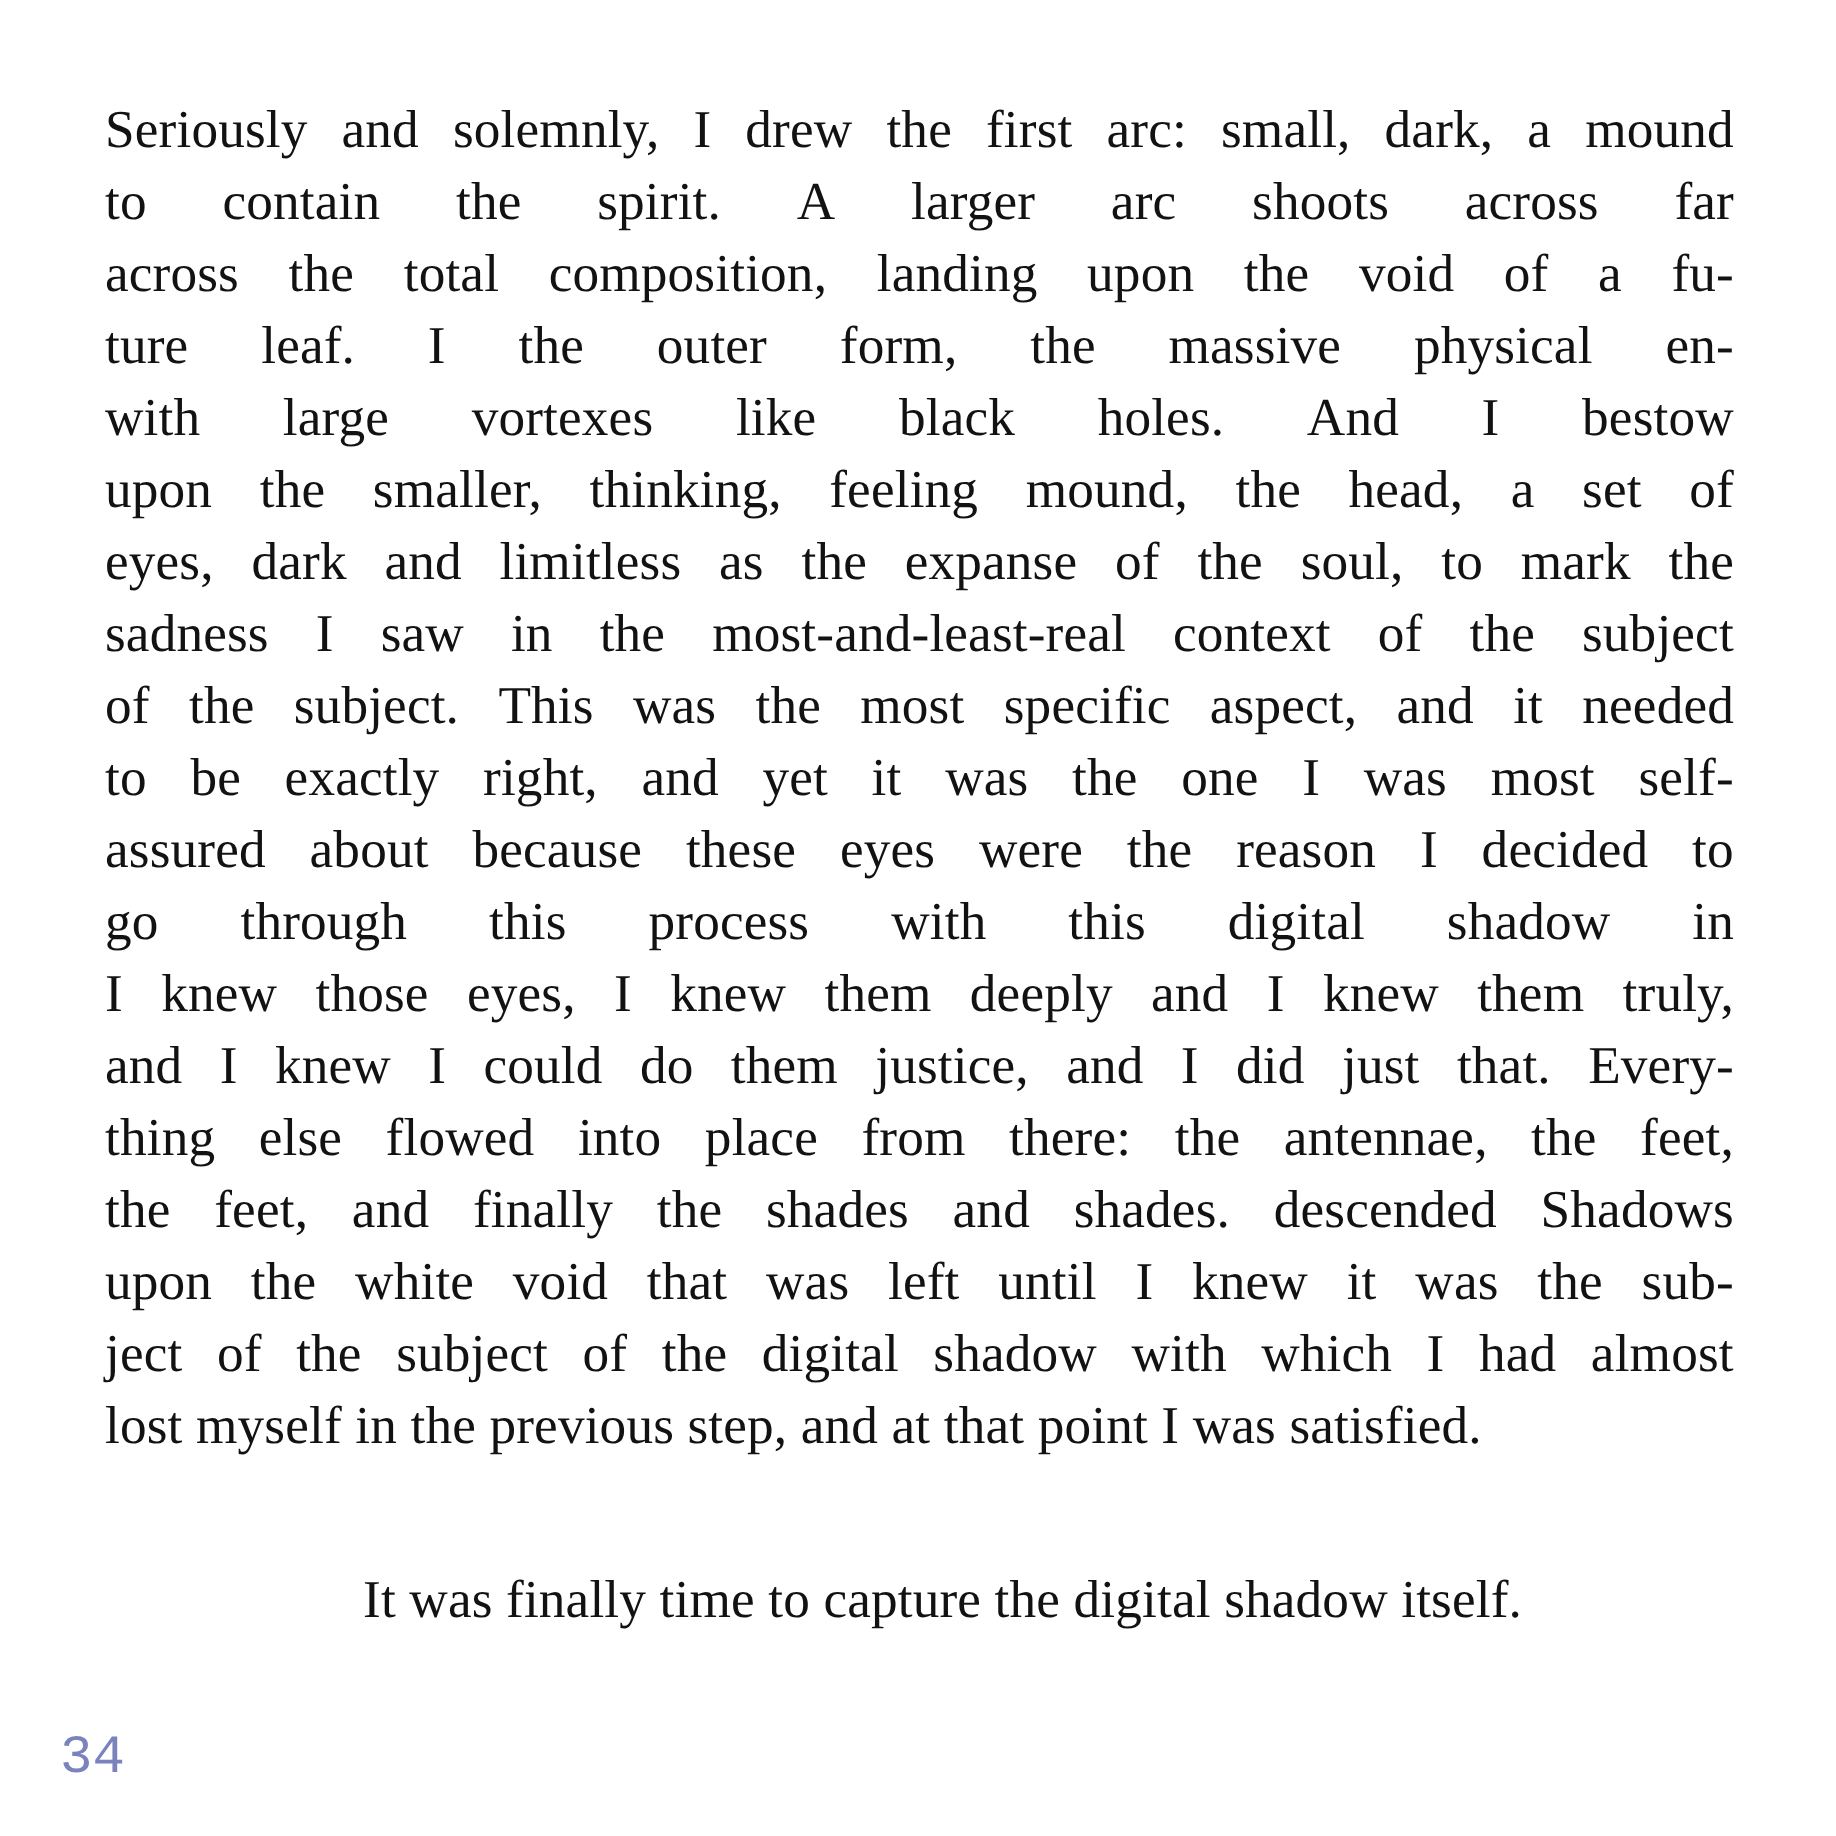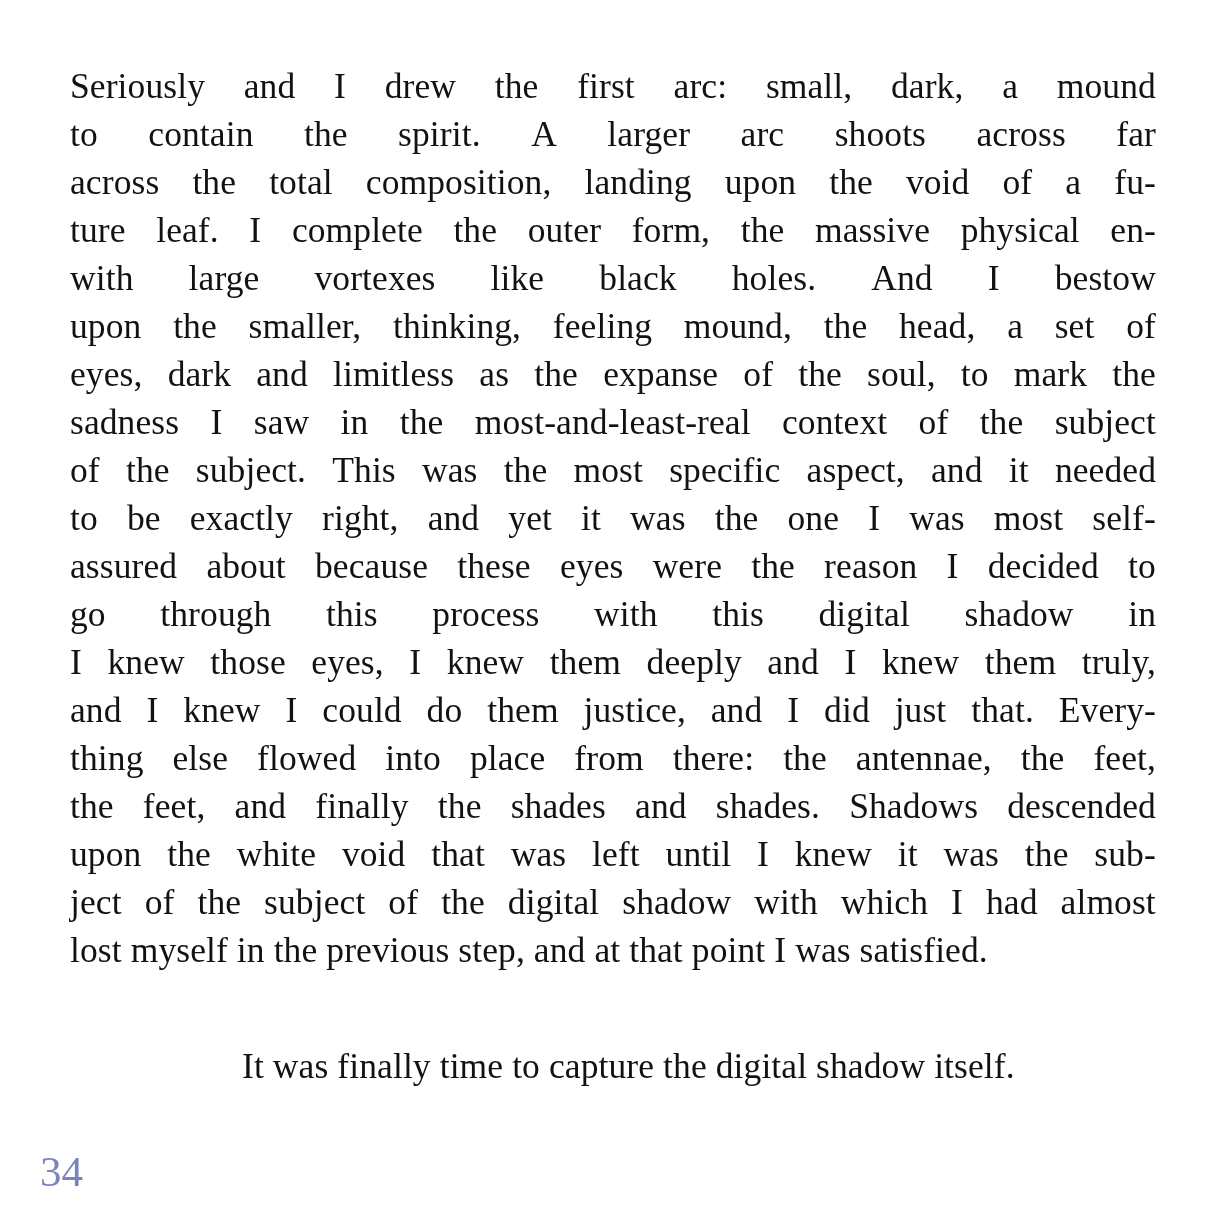--- a/index.html
+++ b/index.html
@@ -52,49 +52,49 @@
     height: 48px;
   }
   .last-para {
     padding-left: 172px;
     margin-top: 20px;
   }
   .folio {
     position: absolute;
     left: 40px;
     top: 1150px;
-    font-size: 43px;
+    font-size: 36px;
     line-height: 44px;
     color: #7b83bd;
-    font-family: Liberation Serif, serif;
+    font-family: Liberation Mono, monospace;
   }
 </style>
 </head>
 <body>
 
 <div class="page">
 
   <div class="text-block">
     <div id="paragraph-1-host">
-        <div class="line justify"><span class="w">Seriously</span><span class="w">and</span><span class="w">I</span><span class="w">drew</span><span class="w">the</span><span class="w">first</span><span class="w">arc:</span><span class="w">small,</span><span class="w">dark,</span><span class="w">a</span><span class="w">mound</span></div>
+        <div class="line justify"><span class="w">Seriously</span><span class="w">and</span><span class="w">solemnly,</span><span class="w">I</span><span class="w">drew</span><span class="w">the</span><span class="w">first</span><span class="w">arc:</span><span class="w">small,</span><span class="w">dark,</span><span class="w">a</span><span class="w">mound</span></div>
         <div class="line justify"><span class="w">to</span><span class="w">contain</span><span class="w">the</span><span class="w">spirit.</span><span class="w">A</span><span class="w">larger</span><span class="w">arc</span><span class="w">shoots</span><span class="w">across</span><span class="w">far</span></div>
         <div class="line justify"><span class="w">across</span><span class="w">the</span><span class="w">total</span><span class="w">composition,</span><span class="w">landing</span><span class="w">upon</span><span class="w">the</span><span class="w">void</span><span class="w">of</span><span class="w">a</span><span class="w">fu-</span></div>
-        <div class="line justify"><span class="w">ture</span><span class="w">leaf.</span><span class="w">I</span><span class="w">complete</span><span class="w">the</span><span class="w">outer</span><span class="w">form,</span><span class="w">the</span><span class="w">massive</span><span class="w">physical</span><span class="w">en-</span></div>
+        <div class="line justify"><span class="w">ture</span><span class="w">leaf.</span><span class="w">I</span><span class="w">the</span><span class="w">outer</span><span class="w">form,</span><span class="w">the</span><span class="w">massive</span><span class="w">physical</span><span class="w">en-</span></div>
         <div class="line justify"><span class="w">with</span><span class="w">large</span><span class="w">vortexes</span><span class="w">like</span><span class="w">black</span><span class="w">holes.</span><span class="w">And</span><span class="w">I</span><span class="w">bestow</span></div>
         <div class="line justify"><span class="w">upon</span><span class="w">the</span><span class="w">smaller,</span><span class="w">thinking,</span><span class="w">feeling</span><span class="w">mound,</span><span class="w">the</span><span class="w">head,</span><span class="w">a</span><span class="w">set</span><span class="w">of</span></div>
         <div class="line justify"><span class="w">eyes,</span><span class="w">dark</span><span class="w">and</span><span class="w">limitless</span><span class="w">as</span><span class="w">the</span><span class="w">expanse</span><span class="w">of</span><span class="w">the</span><span class="w">soul,</span><span class="w">to</span><span class="w">mark</span><span class="w">the</span></div>
         <div class="line justify"><span class="w">sadness</span><span class="w">I</span><span class="w">saw</span><span class="w">in</span><span class="w">the</span><span class="w">most-and-least-real</span><span class="w">context</span><span class="w">of</span><span class="w">the</span><span class="w">subject</span></div>
         <div class="line justify"><span class="w">of</span><span class="w">the</span><span class="w">subject.</span><span class="w">This</span><span class="w">was</span><span class="w">the</span><span class="w">most</span><span class="w">specific</span><span class="w">aspect,</span><span class="w">and</span><span class="w">it</span><span class="w">needed</span></div>
         <div class="line justify"><span class="w">to</span><span class="w">be</span><span class="w">exactly</span><span class="w">right,</span><span class="w">and</span><span class="w">yet</span><span class="w">it</span><span class="w">was</span><span class="w">the</span><span class="w">one</span><span class="w">I</span><span class="w">was</span><span class="w">most</span><span class="w">self-</span></div>
         <div class="line justify"><span class="w">assured</span><span class="w">about</span><span class="w">because</span><span class="w">these</span><span class="w">eyes</span><span class="w">were</span><span class="w">the</span><span class="w">reason</span><span class="w">I</span><span class="w">decided</span><span class="w">to</span></div>
         <div class="line justify"><span class="w">go</span><span class="w">through</span><span class="w">this</span><span class="w">process</span><span class="w">with</span><span class="w">this</span><span class="w">digital</span><span class="w">shadow</span><span class="w">in</span></div>
         <div class="line justify"><span class="w">I</span><span class="w">knew</span><span class="w">those</span><span class="w">eyes,</span><span class="w">I</span><span class="w">knew</span><span class="w">them</span><span class="w">deeply</span><span class="w">and</span><span class="w">I</span><span class="w">knew</span><span class="w">them</span><span class="w">truly,</span></div>
         <div class="line justify"><span class="w">and</span><span class="w">I</span><span class="w">knew</span><span class="w">I</span><span class="w">could</span><span class="w">do</span><span class="w">them</span><span class="w">justice,</span><span class="w">and</span><span class="w">I</span><span class="w">did</span><span class="w">just</span><span class="w">that.</span><span class="w">Every-</span></div>
         <div class="line justify"><span class="w">thing</span><span class="w">else</span><span class="w">flowed</span><span class="w">into</span><span class="w">place</span><span class="w">from</span><span class="w">there:</span><span class="w">the</span><span class="w">antennae,</span><span class="w">the</span><span class="w">feet,</span></div>
-        <div class="line justify"><span class="w">the</span><span class="w">feet,</span><span class="w">and</span><span class="w">finally</span><span class="w">the</span><span class="w">shades</span><span class="w">and</span><span class="w">shades.</span><span class="w">Shadows</span><span class="w">descended</span></div>
+        <div class="line justify"><span class="w">the</span><span class="w">feet,</span><span class="w">and</span><span class="w">finally</span><span class="w">the</span><span class="w">shades</span><span class="w">and</span><span class="w">shades.</span><span class="w">descended</span><span class="w">Shadows</span></div>
         <div class="line justify"><span class="w">upon</span><span class="w">the</span><span class="w">white</span><span class="w">void</span><span class="w">that</span><span class="w">was</span><span class="w">left</span><span class="w">until</span><span class="w">I</span><span class="w">knew</span><span class="w">it</span><span class="w">was</span><span class="w">the</span><span class="w">sub-</span></div>
         <div class="line justify"><span class="w">ject</span><span class="w">of</span><span class="w">the</span><span class="w">subject</span><span class="w">of</span><span class="w">the</span><span class="w">digital</span><span class="w">shadow</span><span class="w">with</span><span class="w">which</span><span class="w">I</span><span class="w">had</span><span class="w">almost</span></div>
         <div class="line flush">lost myself in the previous step, and at that point I was satisfied.</div>
       </div>
     <div class="para-gap"></div>
     <div id="paragraph-2-host" class="last-para">
         <div class="line flush">It was finally time to capture the digital shadow itself.</div>
       </div>
   </div>
 

